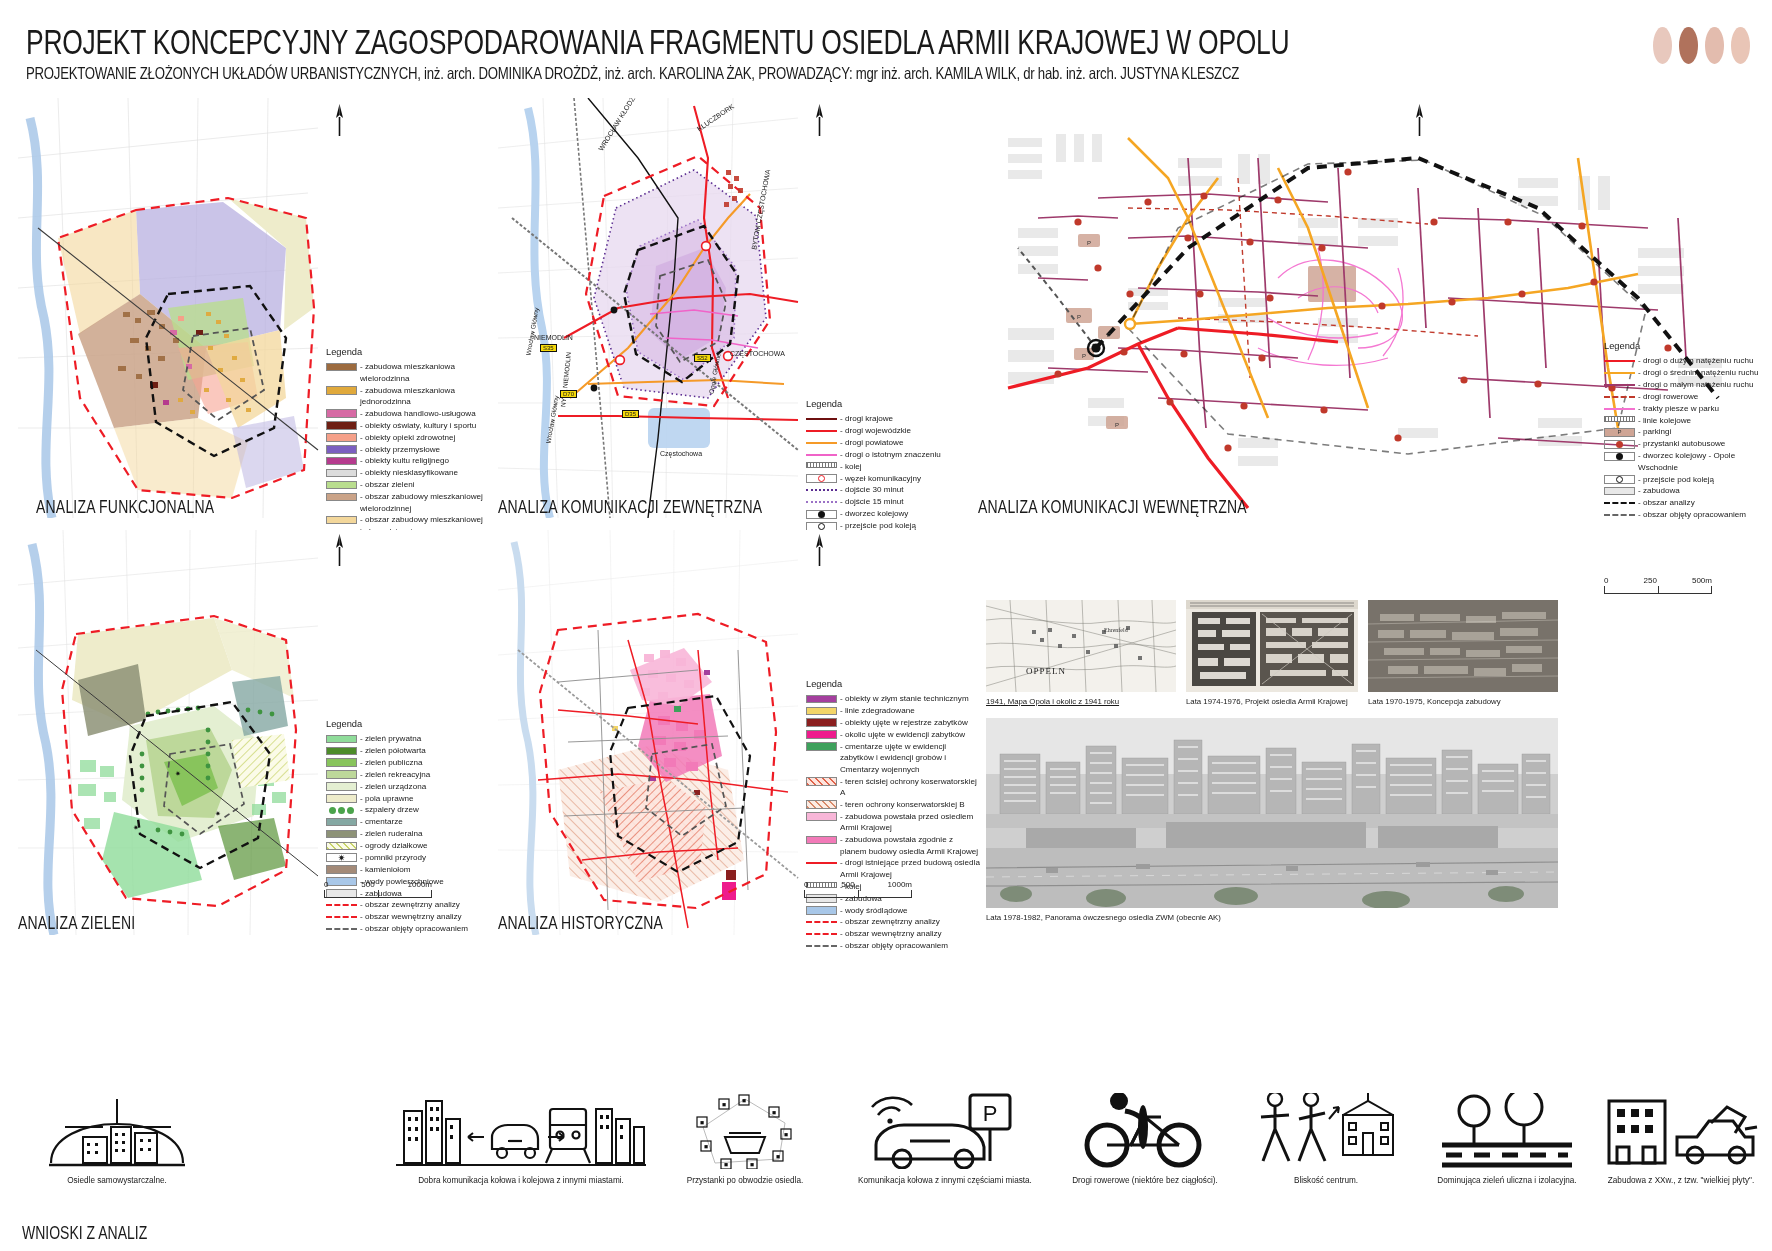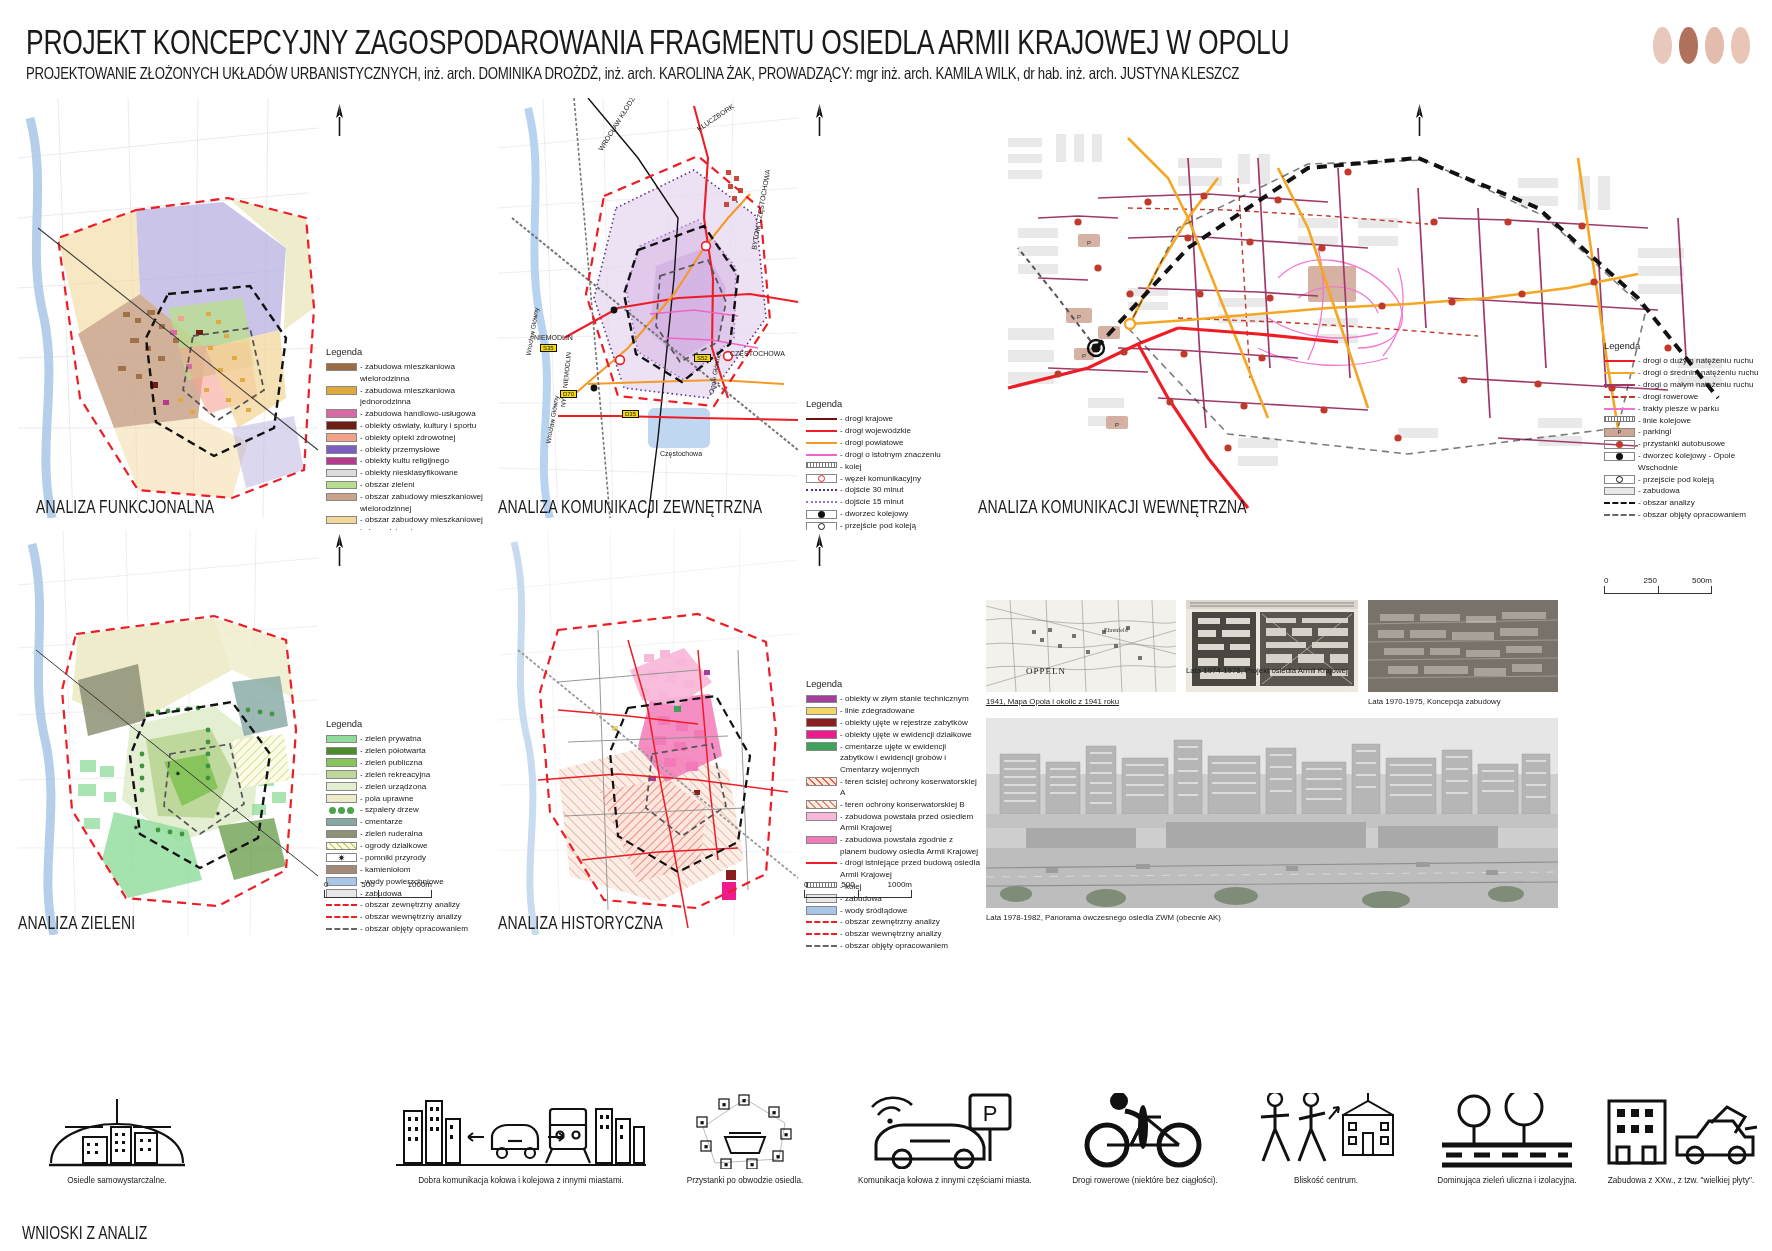--- a/index.html
+++ b/index.html
@@ -929,21 +929,21 @@
           <div class="lrow">
             <span class="sw" style="background: rgb(243, 213, 104);"></span>
             <span class="ltext">- linie zdegradowane</span>
           </div>
           <div class="lrow">
             <span class="sw" style="background: rgb(139, 31, 31);"></span>
             <span class="ltext">- obiekty ujęte w rejestrze zabytków</span>
           </div>
           <div class="lrow">
             <span class="sw" style="background: rgb(238, 27, 141);"></span>
-            <span class="ltext">- obiekty ujęte w ewidencji działkowe</span>
+            <span class="ltext">- okolic ujęte w ewidencji zabytków</span>
           </div>
           <div class="lrow">
             <span class="sw" style="background: rgb(62, 161, 92);"></span>
             <span class="ltext">- cmentarze ujęte w ewidencji zabytków i ewidencji grobów i Cmentarzy wojennych</span>
           </div>
           <div class="lrow">
             <span class="sw hatch" style="background: repeating-linear-gradient(45deg, rgb(224, 99, 74) 0px, rgb(224, 99, 74) 1.6px, transparent 1.6px, transparent 5px) rgb(253, 228, 221); color: rgb(224, 99, 74);"></span>
             <span class="ltext">- teren ścisłej ochrony koserwatorskiej A</span>
           </div>
           <div class="lrow">
@@ -1059,21 +1059,21 @@
           <rect x="112" y="54" width="26" height="9"></rect>
         <rect x="144" y="54" width="18" height="9"></rect>
         <rect x="84" y="70" width="56" height="6"></rect>
           <rect x="146" y="70" width="16" height="6"></rect>
       </g>
       <g stroke="#cfcac2" stroke-width="0.7" fill="none">
           <path d="M76 14 L166 84 M166 14 L76 84"></path>
         </g>
     </svg>
   </div>
-  <div class="photo-cap" style="left:1186px;top:666px;">Lata 1974-1976, Projekt osiedla Armii Krajowej</div>
+  <div class="photo-cap" style="left:1186px;top:697px;">Lata 1974-1976, Projekt osiedla Armii Krajowej</div>
 
   <div class="photo" style="left:1368px;top:600px;width:190px;height:92px;">
     <svg class="art" viewBox="0 0 190 92" preserveAspectRatio="none">
       <rect width="190" height="92" fill="#78726a"></rect>
       <g fill="#a8a298">
         <rect x="12" y="14" width="34" height="7"></rect>
           <rect x="52" y="14" width="40" height="7"></rect>
         <rect x="98" y="16" width="30" height="7"></rect>
           <rect x="134" y="12" width="44" height="7"></rect>
         <rect x="10" y="30" width="26" height="8"></rect>

